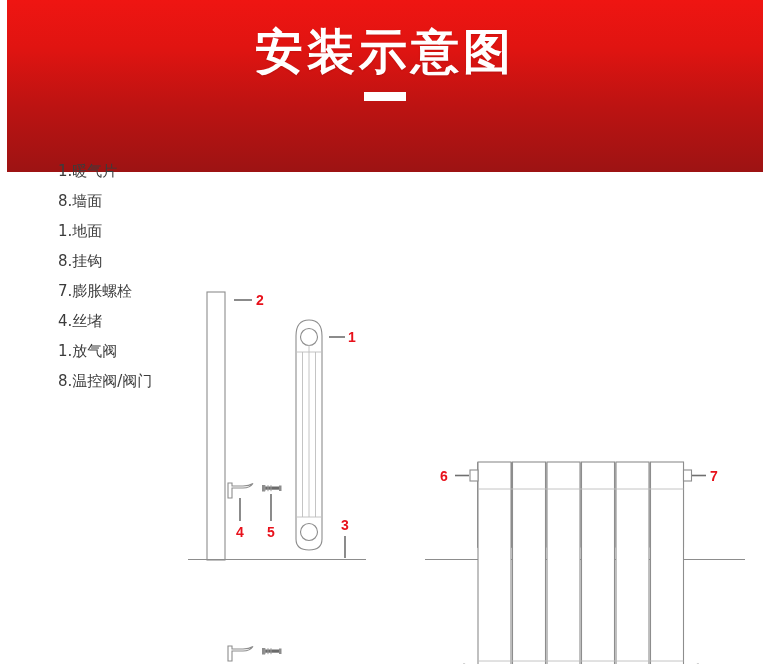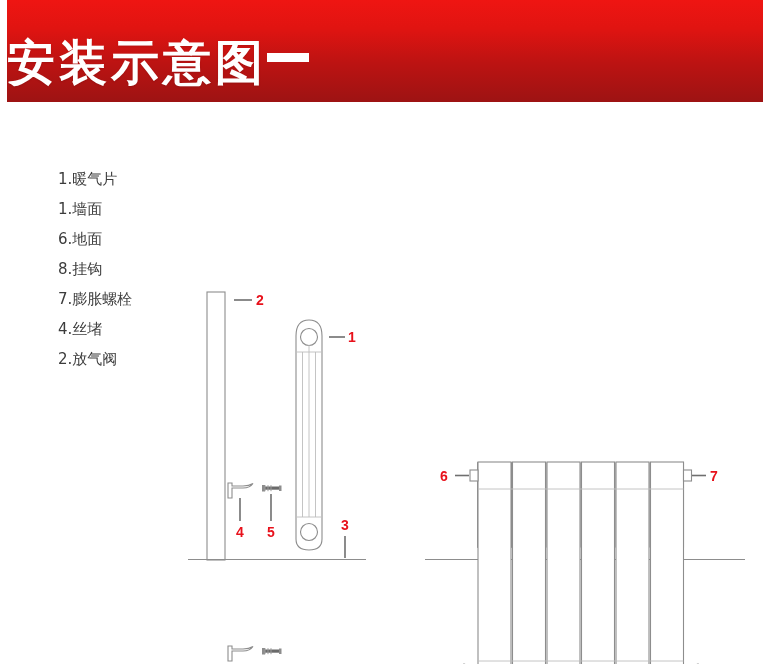--- a/index.html
+++ b/index.html
@@ -15,24 +15,24 @@
     position: relative;
     overflow: hidden;
   }
 
   
   .banner {
     position: absolute;
     left: 7px;
     top: 0;
     width: 756px;
-    height: 102px;
+    height: 172px;
     background: linear-gradient(180deg, #ef1512 0%, #e01411 28%, #bc1312 62%, #9d1313 100%);
     display: flex;
-    flex-direction: row;
+    flex-direction: column;
     align-items: center;
     justify-content: flex-start;
   }
   .banner-title {
     margin-top: 22px;
     color: #ffffff;
     font-size: 48px;
     line-height: 58px;
     font-weight: bold;
     letter-spacing: 4px;
@@ -54,21 +54,21 @@
     top: 138px;
     width: 763px;
     height: 526px;
   }
   .stage svg { display: block; }
 
   
   .parts-list {
     position: absolute;
     left: 58px;
-    top: 171px;
+    top: 163px;
     width: 150px;
   }
   .part-item {
     color: #3c3c3c;
     font-size: 15px;
     line-height: 17px;
     height: 30px;
     white-space: nowrap;
     font-family: "DejaVu Sans", "Liberation Sans", sans-serif;
   }
@@ -86,26 +86,27 @@
 </head>
 <body>
 
 <div class="banner">
   <div class="banner-title">安装示意图</div>
   <div class="banner-rule"></div>
 </div>
 
 <div class="parts-list">
   <div class="part-item">1.暖气片</div>
-  <div class="part-item">1.墙面</div>
-  <div class="part-item">6.地面</div>
+  <div class="part-item">8.墙面</div>
+  <div class="part-item">1.地面</div>
   <div class="part-item">8.挂钩</div>
   <div class="part-item">7.膨胀螺栓</div>
   <div class="part-item">4.丝堵</div>
-  <div class="part-item">2.放气阀</div>
+  <div class="part-item">1.放气阀</div>
+  <div class="part-item">8.温控阀/阀门</div>
 </div>
 
 <div class="stage">
 
   <svg width="763" height="526" viewBox="0 0 763 526">
     <defs>
       <style>
         .ln  { fill:none; stroke:#8d8d8d; stroke-width:1.1; }
         .ln2 { fill:none; stroke:#9b9b9b; stroke-width:1; }
         .lnl { fill:none; stroke:#bdbdbd; stroke-width:0.9; }

